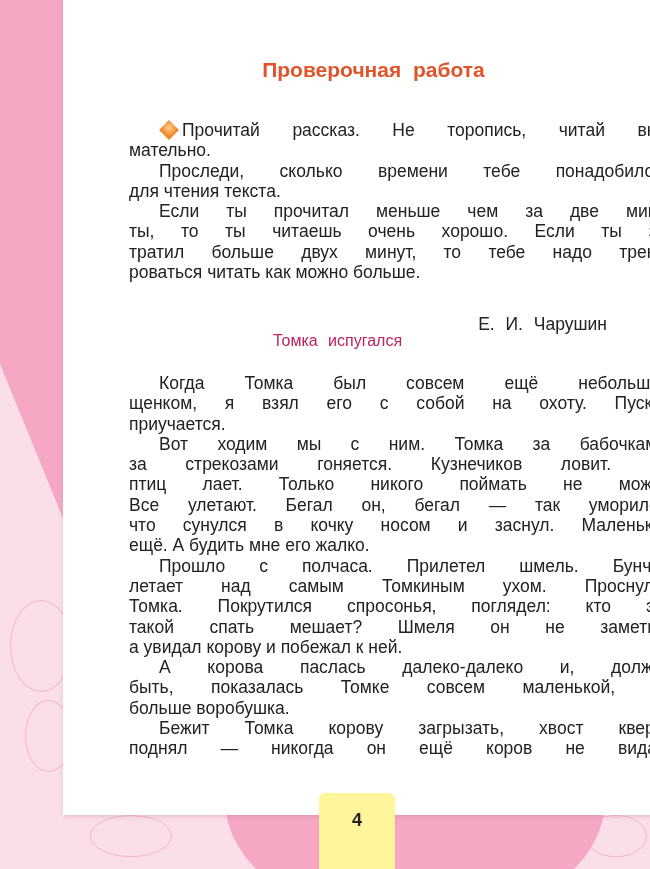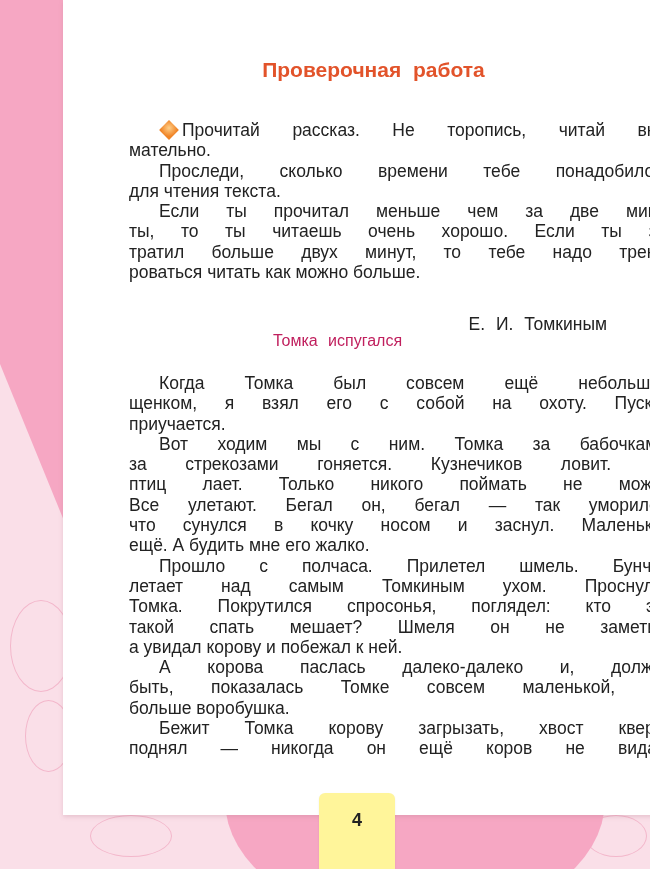--- a/index.html
+++ b/index.html
@@ -88,21 +88,21 @@
     <span class="line indent"><span class="diamond"></span><span>Прочитай рассказ. Не торопись, читай вни-</span></span>
     <span class="line last">мательно.</span>
     <span class="line indent">Проследи, сколько времени тебе понадобилось</span>
     <span class="line last">для чтения текста.</span>
     <span class="line indent">Если ты прочитал меньше чем за две мину-</span>
     <span class="line">ты, то ты читаешь очень хорошо. Если ты за-</span>
     <span class="line">тратил больше двух минут, то тебе надо трени-</span>
     <span class="line last">роваться читать как можно больше.</span>
   </div>
 
-  <div class="author">Е. И. Томкиным</div>
+  <div class="author">Е. И. Чарушин</div>
   <div class="story-title">Томка испугался</div>
 
   <div class="text-block story">
     <span class="line indent">Когда Томка был совсем ещё небольшим</span>
     <span class="line">щенком, я взял его с собой на охоту. Пускай</span>
     <span class="line last">приучается.</span>
     <span class="line indent">Вот ходим мы с ним. Томка за бабочками,</span>
     <span class="line">за стрекозами гоняется. Кузнечиков ловит. На</span>
     <span class="line">птиц лает. Только никого поймать не может.</span>
     <span class="line">Все улетают. Бегал он, бегал — так уморился,</span>

